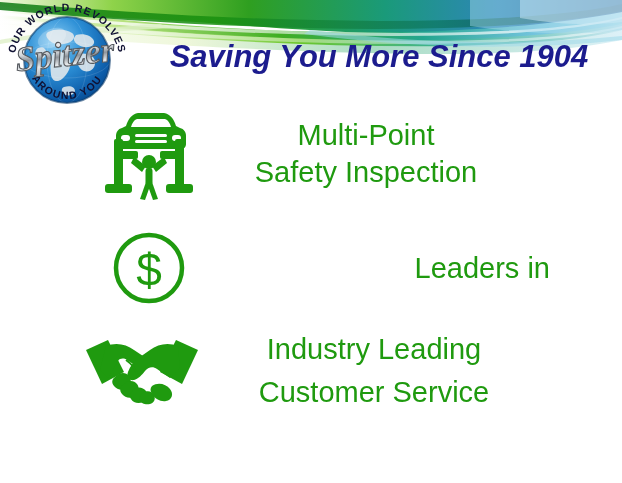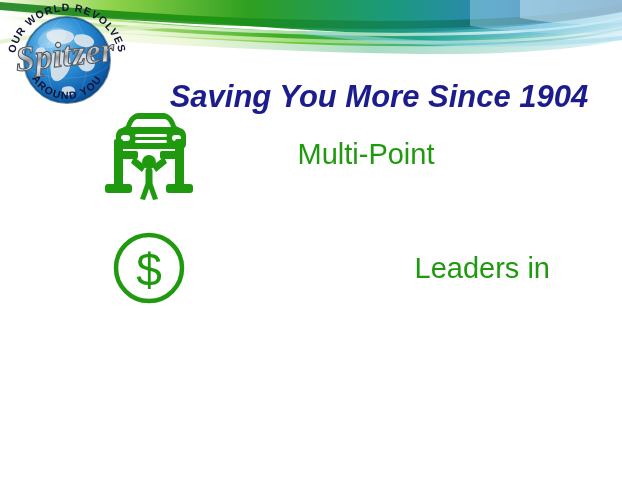--- a/index.html
+++ b/index.html
@@ -47,21 +47,20 @@
     top: 38px;
     width: 478px;
     text-align: center;
     font-size: 31px;
     font-weight: bold;
     font-style: italic;
     color: #1c1c8e;
     letter-spacing: 0px;
     white-space: nowrap;
     line-height: 38px;
-    margin-top: 40px;
   }
 
   
   .feature-row {
     position: absolute;
     display: flex;
     align-items: center;
   }
   .feature-icon {
     flex: 0 0 auto;
@@ -244,29 +243,57 @@
 
         <path d="M41,49 L53,58 L49,64 L38,55 Z"></path>
         <path d="M71,49 L59,58 L63,64 L74,55 Z"></path>
 
         <path d="M53,74 L47,91 L52,92 L57,78 Z"></path>
         <path d="M59,74 L65,91 L60,92 L55,78 Z"></path>
       </svg>
     </div>
     <div class="feature-text">
       <span class="line">Multi-Point</span>
+      <span class="line">Safety Inspection</span>
     </div>
   </div>
 
   <div class="feature-row" id="row-pricing">
     <div class="feature-icon">
       <svg width="84" height="84" viewBox="0 0 84 84" xmlns="http://www.w3.org/2000/svg">
         <circle cx="42" cy="42" r="33" fill="none" stroke="#1f9a0f" stroke-width="4.5"></circle>
         <text x="42" y="60" text-anchor="middle" font-family="'Liberation Sans', sans-serif" font-size="46" font-weight="normal" fill="#1f9a0f">$</text>
       </svg>
     </div>
     <div class="feature-text">
       <span class="line">Leaders in</span>
     </div>
   </div>
 
+  <div class="feature-row" id="row-service">
+    <div class="feature-icon">
+      <svg width="120" height="82" viewBox="0 0 120 82" xmlns="http://www.w3.org/2000/svg" fill="#1f9a0f">
+
+        <path d="M4,20 L26,10 L42,42 L20,54 Z"></path>
+
+        <path d="M116,20 L94,10 L78,42 L100,54 Z"></path>
+
+        <path d="M24,16 C34,12 44,14 52,20 L64,28 C67,30 67,34 64,36 C61,38 57,38 54,36 L45,30 C42,28 38,28 36,31 L26,48 L18,40 Z"></path>
+
+        <path d="M96,16 C86,12 76,14 68,20 L58,27 C52,31 48,36 46,42 C44,47 47,51 52,50 C56,49 60,45 63,41 C66,37 71,36 75,39 L88,48 L98,38 Z"></path>
+
+        <path d="M34,46 C38,42 44,42 47,46 C50,50 49,55 45,58 C41,61 35,60 32,56 C29,52 30,49 34,46 Z"></path>
+        <path d="M42,54 C46,50 52,50 55,54 C58,58 57,63 53,66 C49,69 43,68 40,64 C37,60 38,57 42,54 Z"></path>
+        <path d="M51,60 C55,56 61,57 64,61 C67,65 65,70 61,72 C57,74 51,73 49,69 C47,66 48,63 51,60 Z"></path>
+        <path d="M61,63 C65,60 70,61 72,65 C74,69 72,73 68,74 C64,75 59,74 58,70 C57,67 58,65 61,63 Z"></path>
+
+        <path d="M70,56 C76,52 84,54 88,59 C92,64 90,70 84,71 C79,72 73,69 70,64 C68,61 68,58 70,56 Z"></path>
+
+        <path d="M44,30 C50,34 54,40 56,46" stroke="#1f9a0f" stroke-width="2" fill="none"></path>
+      </svg>
+    </div>
+    <div class="feature-text">
+      <span class="line">Industry Leading</span>
+      <span class="line">Customer Service</span>
+    </div>
+  </div>
 
 </div>
 
 </body></html>

